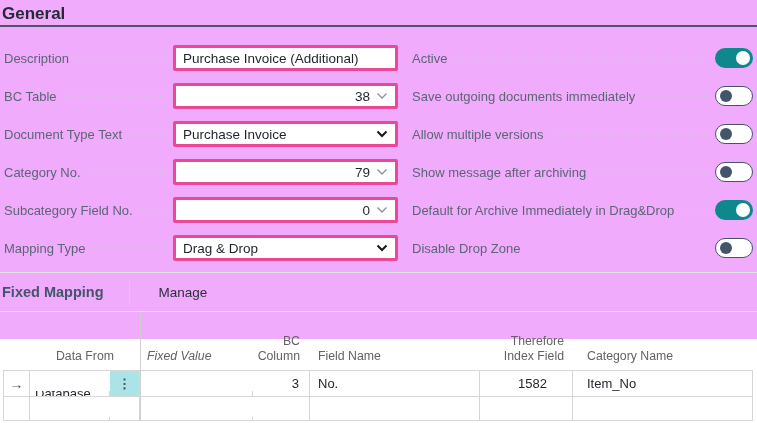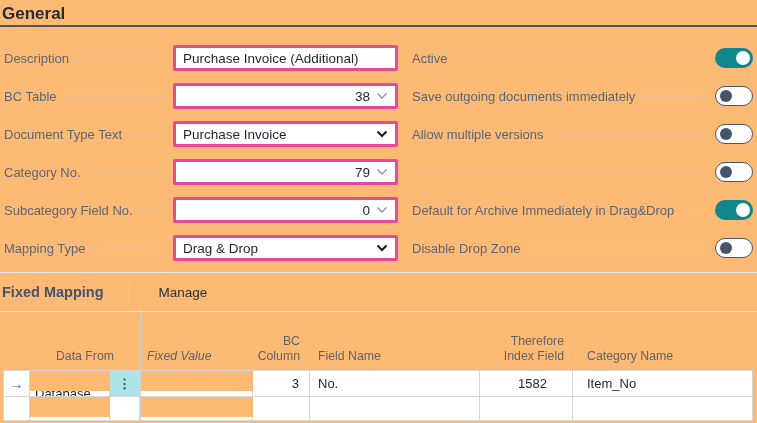--- a/index.html
+++ b/index.html
@@ -2,21 +2,21 @@
 <html><head>
 <meta charset="utf-8">
 <style>
   html,body{margin:0;padding:0;background:#fff;}
   body{
     width:757px;height:423px;overflow:hidden;
     font-family:"Liberation Sans", sans-serif;
     color:#262b33;
     -webkit-font-smoothing:antialiased;
   }
-  .page{width:757px;height:423px;position:relative;background:#fdba74;}
+  .page{width:757px;height:339px;position:relative;background:#f0abfc;}
 
   
   .gen-title{
     margin:0;padding:3px 0 0 2px;
     font-size:17px;font-weight:600;color:#252b36;height:21px;line-height:21px;
   }
   .hr-strong{height:2px;background:#4a5568;margin-top:1px;}
   .columns{display:flex;margin-top:12px;}
   .col-left{width:398px;flex:0 0 398px;padding-left:4px;box-sizing:border-box;}
   .col-right{flex:1;margin-left:14px;padding-right:4px;box-sizing:border-box;}
@@ -194,20 +194,21 @@
 
         <div class="toggle-row">
           <span class="f-label">Allow multiple versions</span>
           <span class="leader"></span>
           <div class="toggle off">
               <span class="knob"></span>
             </div>
         </div>
 
         <div class="toggle-row">
+          <span class="f-label">Show message after archiving</span>
           <span class="leader"></span>
           <div class="toggle off">
               <span class="knob"></span>
             </div>
         </div>
 
         <div class="toggle-row">
           <span class="f-label">Default for Archive Immediately in Drag&amp;Drop</span>
           <span class="leader"></span>
           <div class="toggle on">

